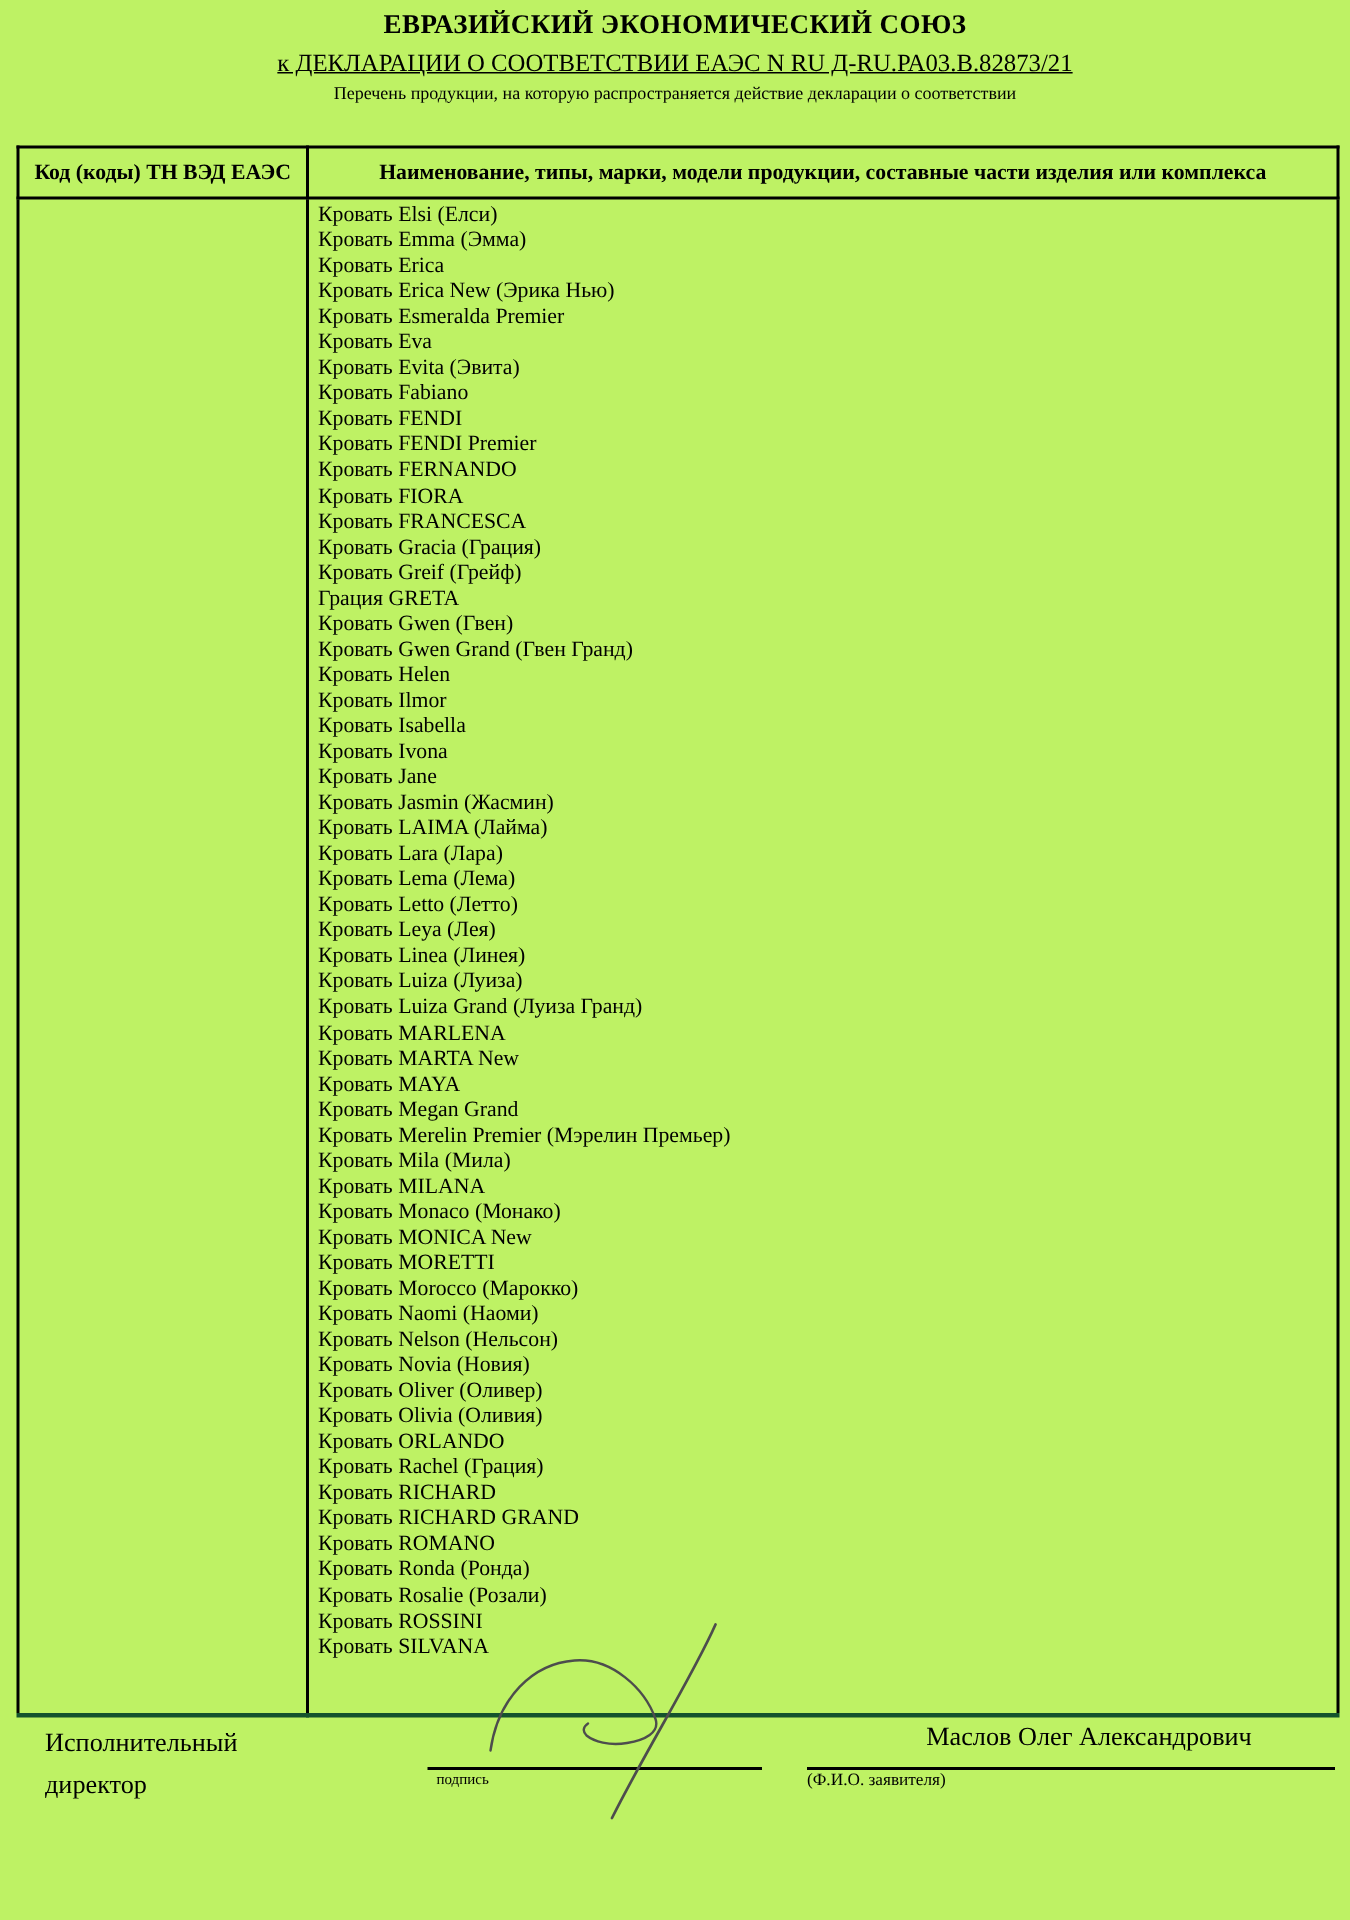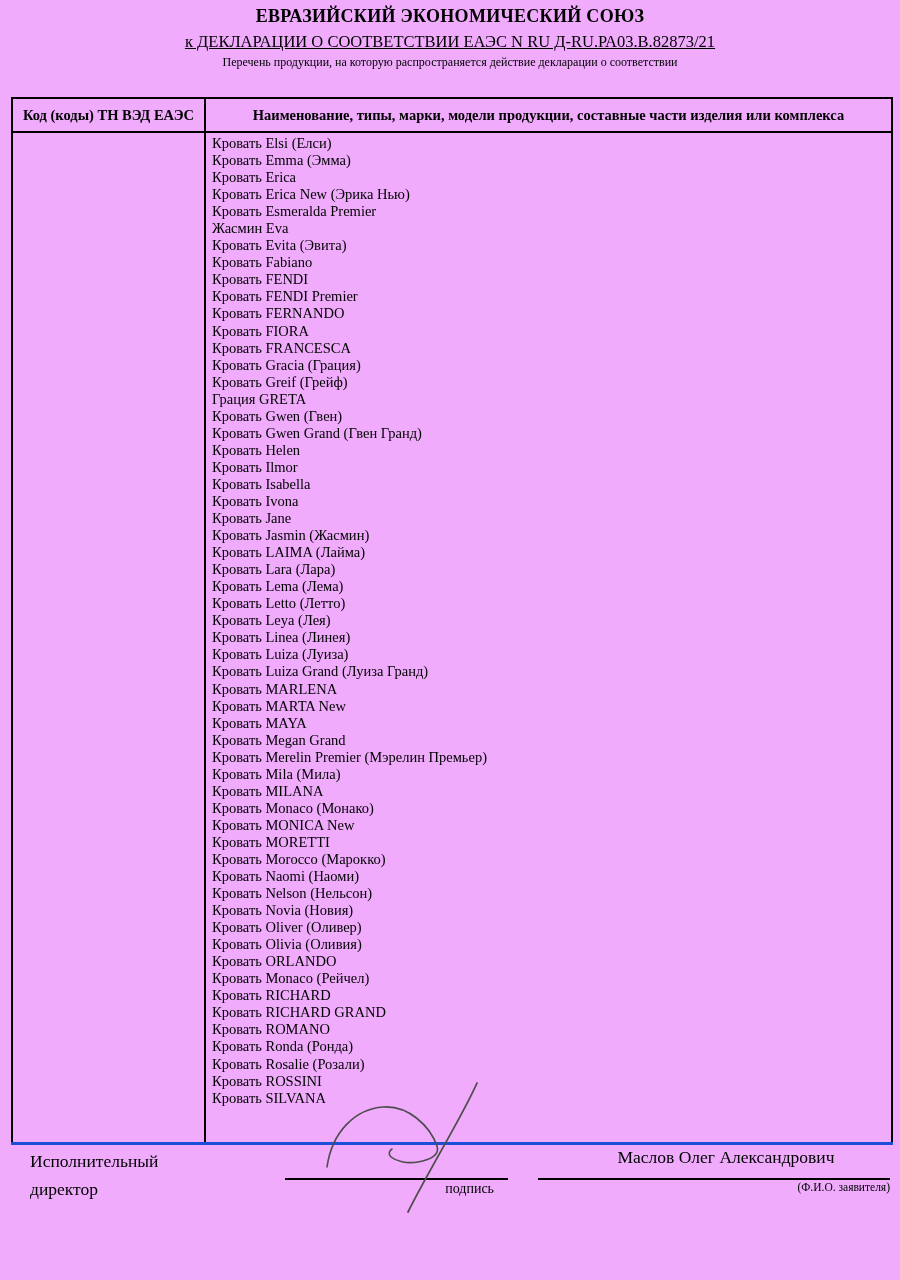--- a/index.html
+++ b/index.html
@@ -1,20 +1,20 @@
 <!DOCTYPE html>
 <html><head>
 <meta charset="utf-8">
 <style>
   * { margin:0; padding:0; box-sizing:border-box; }
   html,body { background:#ffffff; }
   .page {
     position:relative;
     width:900px; height:1280px;
-    background:#f0abfc;
+    background:#bef264;
     color:#000;
     font-family:"Liberation Serif","DejaVu Serif",serif;
     overflow:hidden;
   }
   .doc-header {
     position:absolute; left:0; top:6px; width:100%;
     text-align:center;
   }
   .doc-header .org-title   { font-size:18px; font-weight:bold; letter-spacing:0.3px; margin-bottom:5px; }
   .doc-header .appendix    { font-size:16.5px; margin-bottom:3px; }
@@ -24,21 +24,21 @@
   table.products-table {
     position:absolute; left:11px; top:97px;
     width:882px;
     border-collapse:collapse;
     table-layout:fixed;
   }
   table.products-table th,
   table.products-table td {
     border:2px solid #000;
   }
-  table.products-table { border-bottom:3px solid #1d4ed8; }
+  table.products-table { border-bottom:3px solid #14532d; }
   th.col-code { width:193px; }
   th {
     font-size:14.5px; font-weight:bold;
     text-align:center; vertical-align:middle;
     padding:2px 6px; line-height:16px;
     height:34px;
   }
   td.code-cell { vertical-align:top; }
   td.products-cell {
     vertical-align:top;
@@ -53,34 +53,34 @@
 
   .exec-position {
     position:absolute; left:30px; top:1147px; width:200px;
     font-size:17.5px; line-height:28px;
   }
   .sign-line {
     position:absolute; left:285px; top:1178px; width:223px;
     border-top:2px solid #000;
   }
   .sign-caption {
-    position:absolute; left:271px; top:1181px; width:223px;
-    text-align:right; font-size:14px;
+    position:absolute; left:291px; top:1181px; width:223px;
+    text-align:left; font-size:10px;
   }
   .applicant-name {
     position:absolute; left:550px; top:1147px; width:352px;
     text-align:center; font-size:17.5px;
   }
   .fio-line {
     position:absolute; left:538px; top:1178px; width:352px;
     border-top:2px solid #000;
   }
   .fio-caption {
     position:absolute; left:538px; top:1181px; width:352px;
-    text-align:right; font-size:11.5px;
+    text-align:left; font-size:11.5px;
   }
   .signature-svg {
     position:absolute; left:300px; top:1070px;
     width:200px; height:160px;
     z-index:5;
   }
 </style>
 </head>
 <body>
 
@@ -102,21 +102,21 @@
     <tbody>
       <tr>
         <td class="code-cell"></td>
         <td class="products-cell">
           <div>
               <div class="product-line">Кровать Elsi (Елси)</div>
               <div class="product-line">Кровать Emma (Эмма)</div>
               <div class="product-line">Кровать Erica</div>
               <div class="product-line">Кровать Erica New (Эрика Нью)</div>
               <div class="product-line">Кровать Esmeralda Premier</div>
-              <div class="product-line">Жасмин Eva</div>
+              <div class="product-line">Кровать Eva</div>
               <div class="product-line">Кровать Evita (Эвита)</div>
               <div class="product-line">Кровать Fabiano</div>
               <div class="product-line">Кровать FENDI</div>
               <div class="product-line">Кровать FENDI Premier</div>
               <div class="product-line">Кровать FERNANDO</div>
               <div class="product-line">Кровать FIORA</div>
               <div class="product-line">Кровать FRANCESCA</div>
               <div class="product-line">Кровать Gracia (Грация)</div>
               <div class="product-line">Кровать Greif (Грейф)</div>
               <div class="product-line">Грация GRETA</div>
@@ -146,21 +146,21 @@
               <div class="product-line">Кровать Monaco (Монако)</div>
               <div class="product-line">Кровать MONICA New</div>
               <div class="product-line">Кровать MORETTI</div>
               <div class="product-line">Кровать Morocco (Марокко)</div>
               <div class="product-line">Кровать Naomi (Наоми)</div>
               <div class="product-line">Кровать Nelson (Нельсон)</div>
               <div class="product-line">Кровать Novia (Новия)</div>
               <div class="product-line">Кровать Oliver (Оливер)</div>
               <div class="product-line">Кровать Olivia (Оливия)</div>
               <div class="product-line">Кровать ORLANDO</div>
-              <div class="product-line">Кровать Monaco (Рейчел)</div>
+              <div class="product-line">Кровать Rachel (Грация)</div>
               <div class="product-line">Кровать RICHARD</div>
               <div class="product-line">Кровать RICHARD GRAND</div>
               <div class="product-line">Кровать ROMANO</div>
               <div class="product-line">Кровать Ronda (Ронда)</div>
               <div class="product-line">Кровать Rosalie (Розали)</div>
               <div class="product-line">Кровать ROSSINI</div>
               <div class="product-line">Кровать SILVANA</div>
             </div>
         </td>
       </tr>

